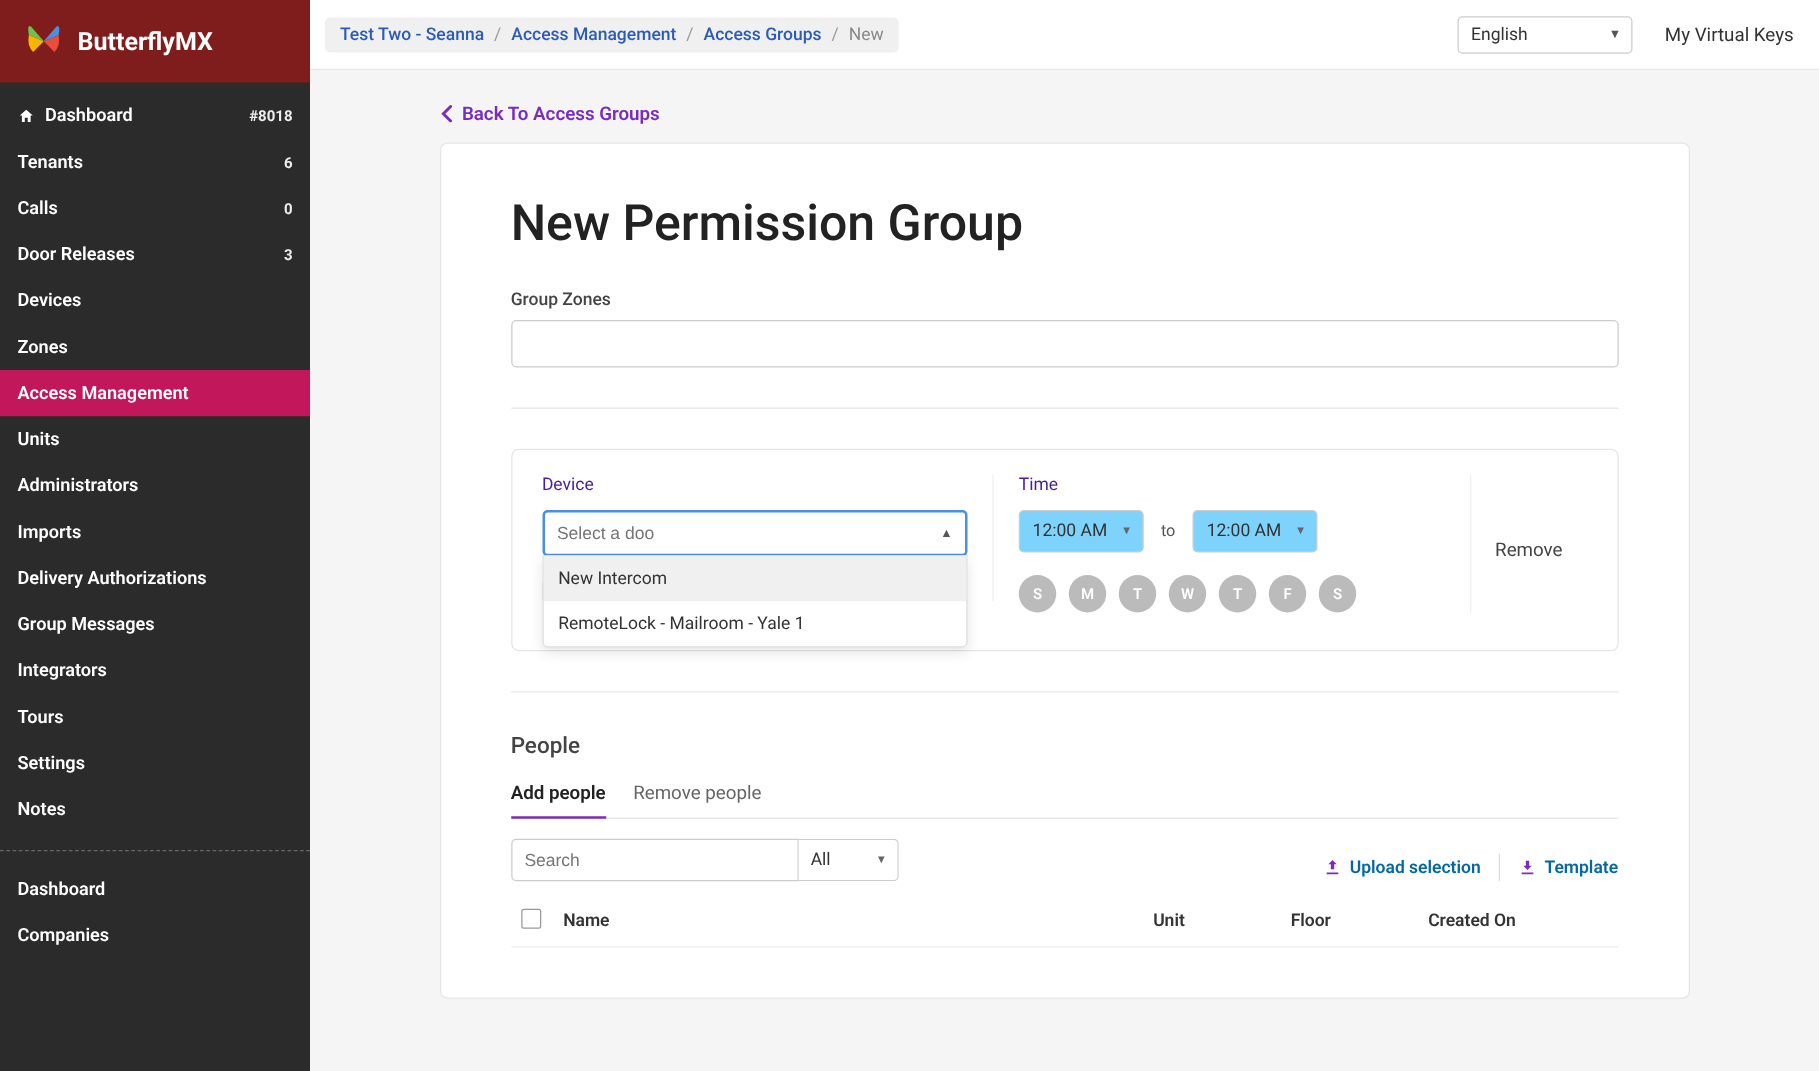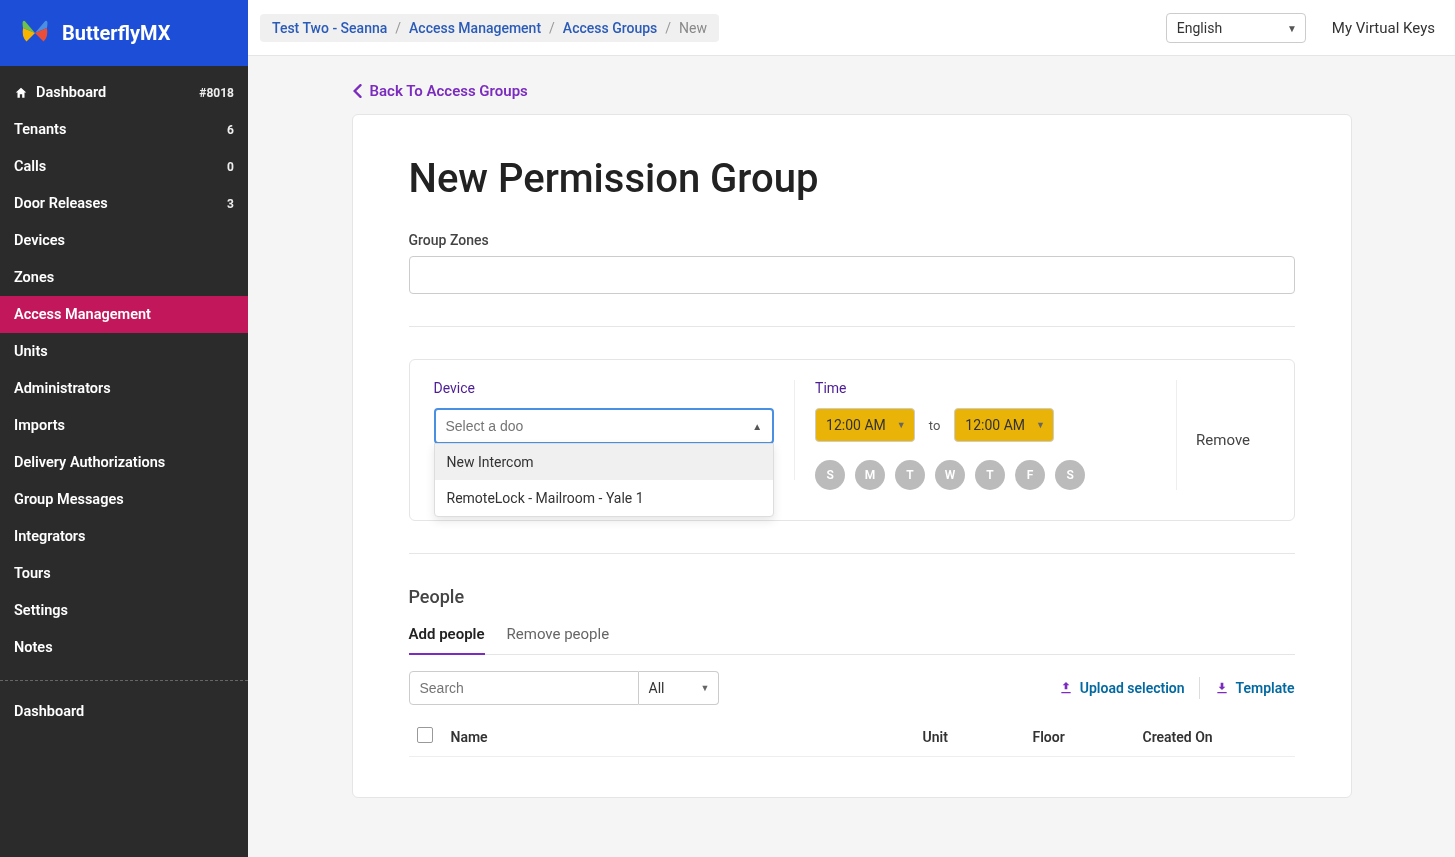--- a/index.html
+++ b/index.html
@@ -1,20 +1,20 @@
 <!DOCTYPE html>
 <html><head>
 <meta charset="utf-8">
 <style>
 * { margin: 0; padding: 0; box-sizing: border-box; }
 body { font-family: -apple-system, BlinkMacSystemFont, "Segoe UI", Roboto, Helvetica, Arial, sans-serif; font-size: 14px; color: #333; background: #f5f5f5; }
 
 
 .sidebar { position: fixed; top:0; left:0; width: 248px; height: 100vh; background: #2b2b2b; color: #fff; overflow-y: auto; }
-.logo-wrap { display:flex; align-items:center; gap:10px; padding: 16px 18px; background:#1d4ed8; }
+.logo-wrap { display:flex; align-items:center; gap:10px; padding: 16px 18px; background:#7f1d1d; }
 .logo-icon { width: 34px; height: 34px; position:relative; }
 .logo-icon svg { width:100%; height:100%; }
 .logo-text { font-size: 20px; font-weight: 700; color:#fff; }
 .nav { padding: 8px 0; }
 .nav-item { display:flex; align-items:center; justify-content:space-between; padding: 10px 14px; color:#fff; font-weight:600; font-size: 14.5px; cursor:pointer; }
 .nav-item.active { background:#c2185b; }
 .nav-item .badge { font-size:12px; font-weight:700; color:#eee; }
 .nav-item .leftwrap { display:flex; align-items:center; gap:8px; }
 .home-ico { display:inline-flex; }
 .nav-separator { border-top: 1px dashed #666; margin: 6px 0; }
@@ -60,33 +60,33 @@
 .select-caret { position:absolute; right:10px; top:50%; transform:translateY(-50%); font-size:10px; color:#555; pointer-events:none; }
 .dropdown { position:absolute; top:100%; left:0; right:0; background:#fff; border:1px solid #ddd; border-radius:0 0 4px 4px; box-shadow: 0 4px 10px rgba(0,0,0,0.1); z-index:50; margin-top:-1px; }
 .dropdown-item { padding:10px 12px; font-size:14px; color:#333; cursor:pointer; }
 .dropdown-item.highlighted { background:#f0f0f0; }
 .device-select-wrap { position:relative; margin-bottom:16px; }
 
 .vk-enabled { display:flex; align-items:center; gap:8px; color:#666; font-size:14px; margin-top:20px; opacity:0.3; }
 .vk-checkbox { width:16px; height:16px; background:#7b2cbf; border-radius:2px; display:inline-block; }
 
 .time-row { display:flex; align-items:center; gap:14px; margin-bottom:18px; }
-.time-select { border:1px solid #ccc; border-radius:4px; padding:8px 28px 8px 10px; font-size:14px; background:#eab308; position:relative; cursor:pointer; }
+.time-select { border:1px solid #ccc; border-radius:4px; padding:8px 28px 8px 10px; font-size:14px; background:#7dd3fc; position:relative; cursor:pointer; }
 .time-select::after { content:"▼"; position:absolute; right:8px; top:50%; transform:translateY(-50%); font-size:9px; color:#666; }
 .to-text { font-size:13px; color:#555; }
 .days-row { display:flex; gap:10px; }
 .day-pill { width:30px; height:30px; border-radius:50%; background:#bbb; color:#fff; display:flex; align-items:center; justify-content:center; font-size:12px; font-weight:600; cursor:pointer; }
 .remove-link { color:#444; font-size:15px; cursor:pointer; }
 
 
 .people-tabs { display:flex; gap:22px; border-bottom:1px solid #e5e5e5; margin-bottom:16px; }
 .people-tab { padding: 0 0 10px; font-size:15px; color:#666; cursor:pointer; border-bottom: 2px solid transparent; margin-bottom:-1px; }
 .people-tab.active { color:#222; font-weight:600; border-bottom-color:#7b2cbf; }
 
-.people-controls { display:flex; align-items:center; justify-content:space-between; margin-bottom:12px; }
+.people-controls { display:flex; align-items:flex-end; justify-content:space-between; margin-bottom:12px; }
 .search-group { display:flex; }
 .search-input { border:1px solid #ccc; border-radius:4px 0 0 4px; padding:8px 10px; font-size:14px; width:230px; }
 .filter-select { border:1px solid #ccc; border-left:none; border-radius:0 4px 4px 0; padding:8px 28px 8px 10px; font-size:14px; background:#fff; position:relative; cursor:pointer; min-width:80px; }
 .filter-select::after { content:"▼"; position:absolute; right:8px; top:50%; transform:translateY(-50%); font-size:9px; color:#666; }
 .upload-actions { display:flex; align-items:center; gap:14px; }
 .action-link { display:inline-flex; align-items:center; gap:6px; color:#0369a1; font-weight:600; font-size:14px; cursor:pointer; }
 .action-sep { width:1px; height:22px; background:#ddd; }
 
 .people-table { width:100%; border-collapse:collapse; }
 .people-table th { text-align:left; padding:10px 8px; font-size:14px; font-weight:600; color:#333; border-bottom:1px solid #eee; }
@@ -166,20 +166,23 @@
         <span>Settings</span>
       </div>
     <div class="nav-item">
         <span>Notes</span>
       </div>
   </nav>
   <div class="nav-separator"></div>
   <nav class="nav-sec">
     <div class="nav-item">
         <span>Dashboard</span>
+      </div>
+    <div class="nav-item">
+        <span>Companies</span>
       </div>
   </nav>
 </aside>
 
 <header class="topbar">
   <div class="breadcrumbs">
     <a href="#">Test Two - Seanna</a>
     <span class="sep">/</span>
     <a href="#">Access Management</a>
     <span class="sep">/</span>

